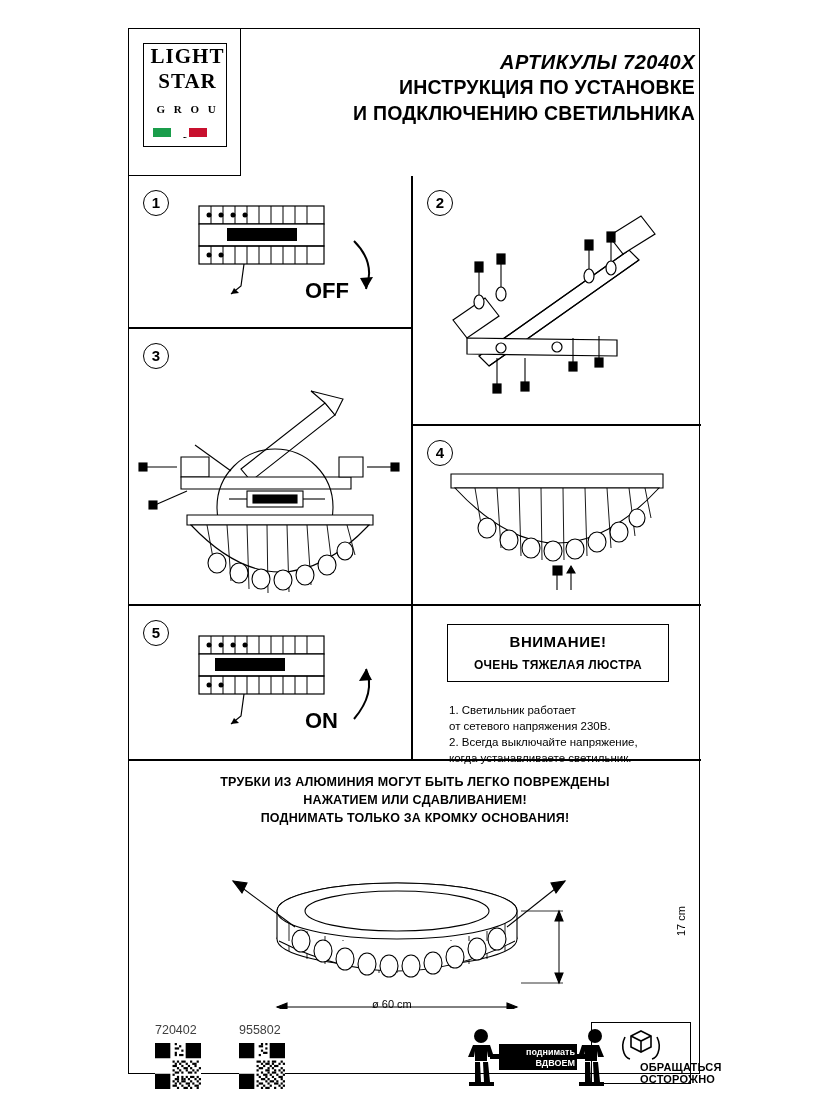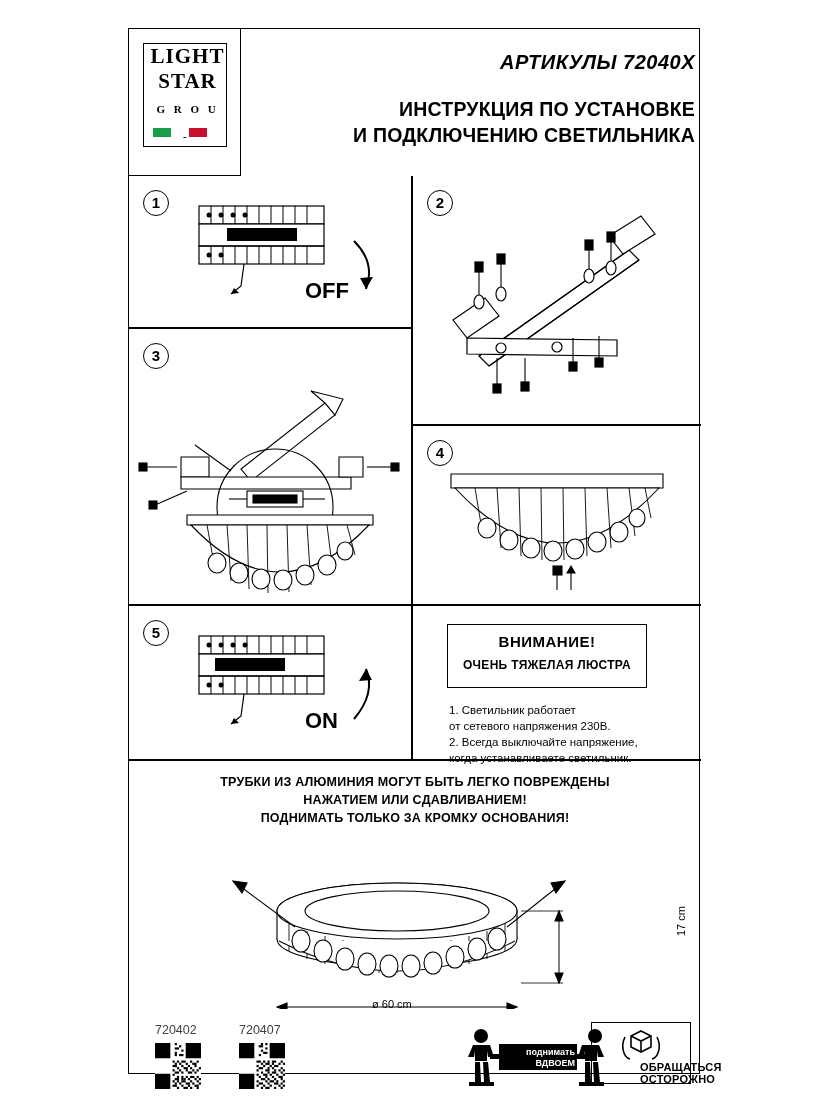--- a/index.html
+++ b/index.html
@@ -14,39 +14,39 @@
   .logo-word.small{font-size:11px;letter-spacing:3px;margin-top:3px;}
   .flag{position:absolute;left:9px;bottom:9px;width:54px;height:9px;display:flex;}
   .flag i{flex:1;display:block;}
   .flag i.g{background:#1a9d4b;}
   .flag i.w{background:#ffffff;}
   .flag i.r{background:#c8102e;}
 
   .header-txt{position:absolute;left:118px;top:10px;width:448px;text-align:right;}
   .h-series{font-style:italic;font-weight:bold;font-size:20px;letter-spacing:.5px;}
   .h-art{font-style:italic;font-weight:bold;font-size:20px;letter-spacing:.5px;margin-top:12px;}
-  .h-title{font-weight:bold;font-size:19.5px;line-height:26px;margin-top:22px;letter-spacing:.2px;}
+  .h-title{font-weight:bold;font-size:19.5px;line-height:26px;letter-spacing:.2px;}
 
   
   .panel{position:absolute;box-sizing:border-box;border:1.5px solid #000;}
   .num{position:absolute;width:26px;height:26px;border:1.5px solid #000;border-radius:50%;box-sizing:border-box;
        font-weight:bold;font-size:15px;text-align:center;line-height:23px;background:#fff;}
 
   .p1{left:0px;top:147px;width:283px;height:152px;border-top:none;border-left:none;}
   .p2{left:283px;top:147px;width:289px;height:249px;border-top:none;border-right:none;}
   .p3{left:0px;top:299px;width:283px;height:277px;border-left:none;}
   .p4{left:283px;top:396px;width:289px;height:180px;border-right:none;}
   .p5{left:0px;top:576px;width:283px;height:155px;border-left:none;}
   .p6{left:283px;top:576px;width:289px;height:155px;border-right:none;}
   .p7{left:0px;top:731px;width:572px;height:315px;border-left:none;border-right:none;border-bottom:none;}
 
   .offlabel{position:absolute;font-weight:bold;font-size:22px;}
 
   
-  .warn-box{position:absolute;left:34px;top:18px;width:200px;border:1.5px solid #000;box-sizing:border-box;padding:8px 6px 15px;text-align:center;}
+  .warn-box{position:absolute;left:34px;top:18px;width:222px;border:1.5px solid #000;box-sizing:border-box;padding:8px 6px 9px;text-align:center;}
   .warn-l1{font-weight:bold;font-size:15px;letter-spacing:.5px;}
   .warn-l2{font-weight:bold;font-size:12px;margin-top:8px;letter-spacing:.3px;}
   .warn-list{position:absolute;left:36px;top:96px;width:240px;font-size:11.5px;line-height:16px;}
 
   
   .notice{position:absolute;left:0;top:12px;width:572px;text-align:center;font-weight:bold;font-size:12.5px;line-height:18px;letter-spacing:.2px;}
 
   .dimtxt{position:absolute;font-size:11px;}
   .vert{position:absolute;font-size:11px;transform:rotate(-90deg);transform-origin:left top;white-space:nowrap;}
   .code-lbl{position:absolute;font-size:12.5px;color:#404040;}
@@ -377,21 +377,21 @@
 
         <line x1="148" y1="178" x2="388" y2="178" stroke-width="1"></line>
         <path d="M148 178 l10 -4 l0 8 z" fill="#000"></path>
         <path d="M388 178 l-10 -4 l0 8 z" fill="#000"></path>
       </g>
     </svg>
     <div class="vert" style="left:546px;top:175px">17 cm</div>
     <div class="dimtxt" style="left:243px;top:237px">ø 60 cm</div>
 
     <div class="code-lbl" style="left:26px;top:262px">720402</div>
-    <div class="code-lbl" style="left:110px;top:262px">720407</div>
+    <div class="code-lbl" style="left:110px;top:262px">955802</div>
 
     <svg class="qr" style="left:26px;top:282px" viewBox="0 0 21 21">
       <rect width="21" height="21" fill="#fff"></rect>
       <g fill="#000">
         <path d="M0 0h7v7H0z M1 1h5v5H1z M2 2h3v3H2z"></path>
         <path d="M14 0h7v7h-7z M15 1h5v5h-5z M16 2h3v3h-3z"></path>
         <path d="M0 14h7v7H0z M1 15h5v5H1z M2 16h3v3H2z"></path>
         <rect x="9" y="0" width="1" height="1"></rect>
             <rect x="11" y="1" width="1" height="1"></rect>
         <rect x="9" y="2" width="2" height="1"></rect>

